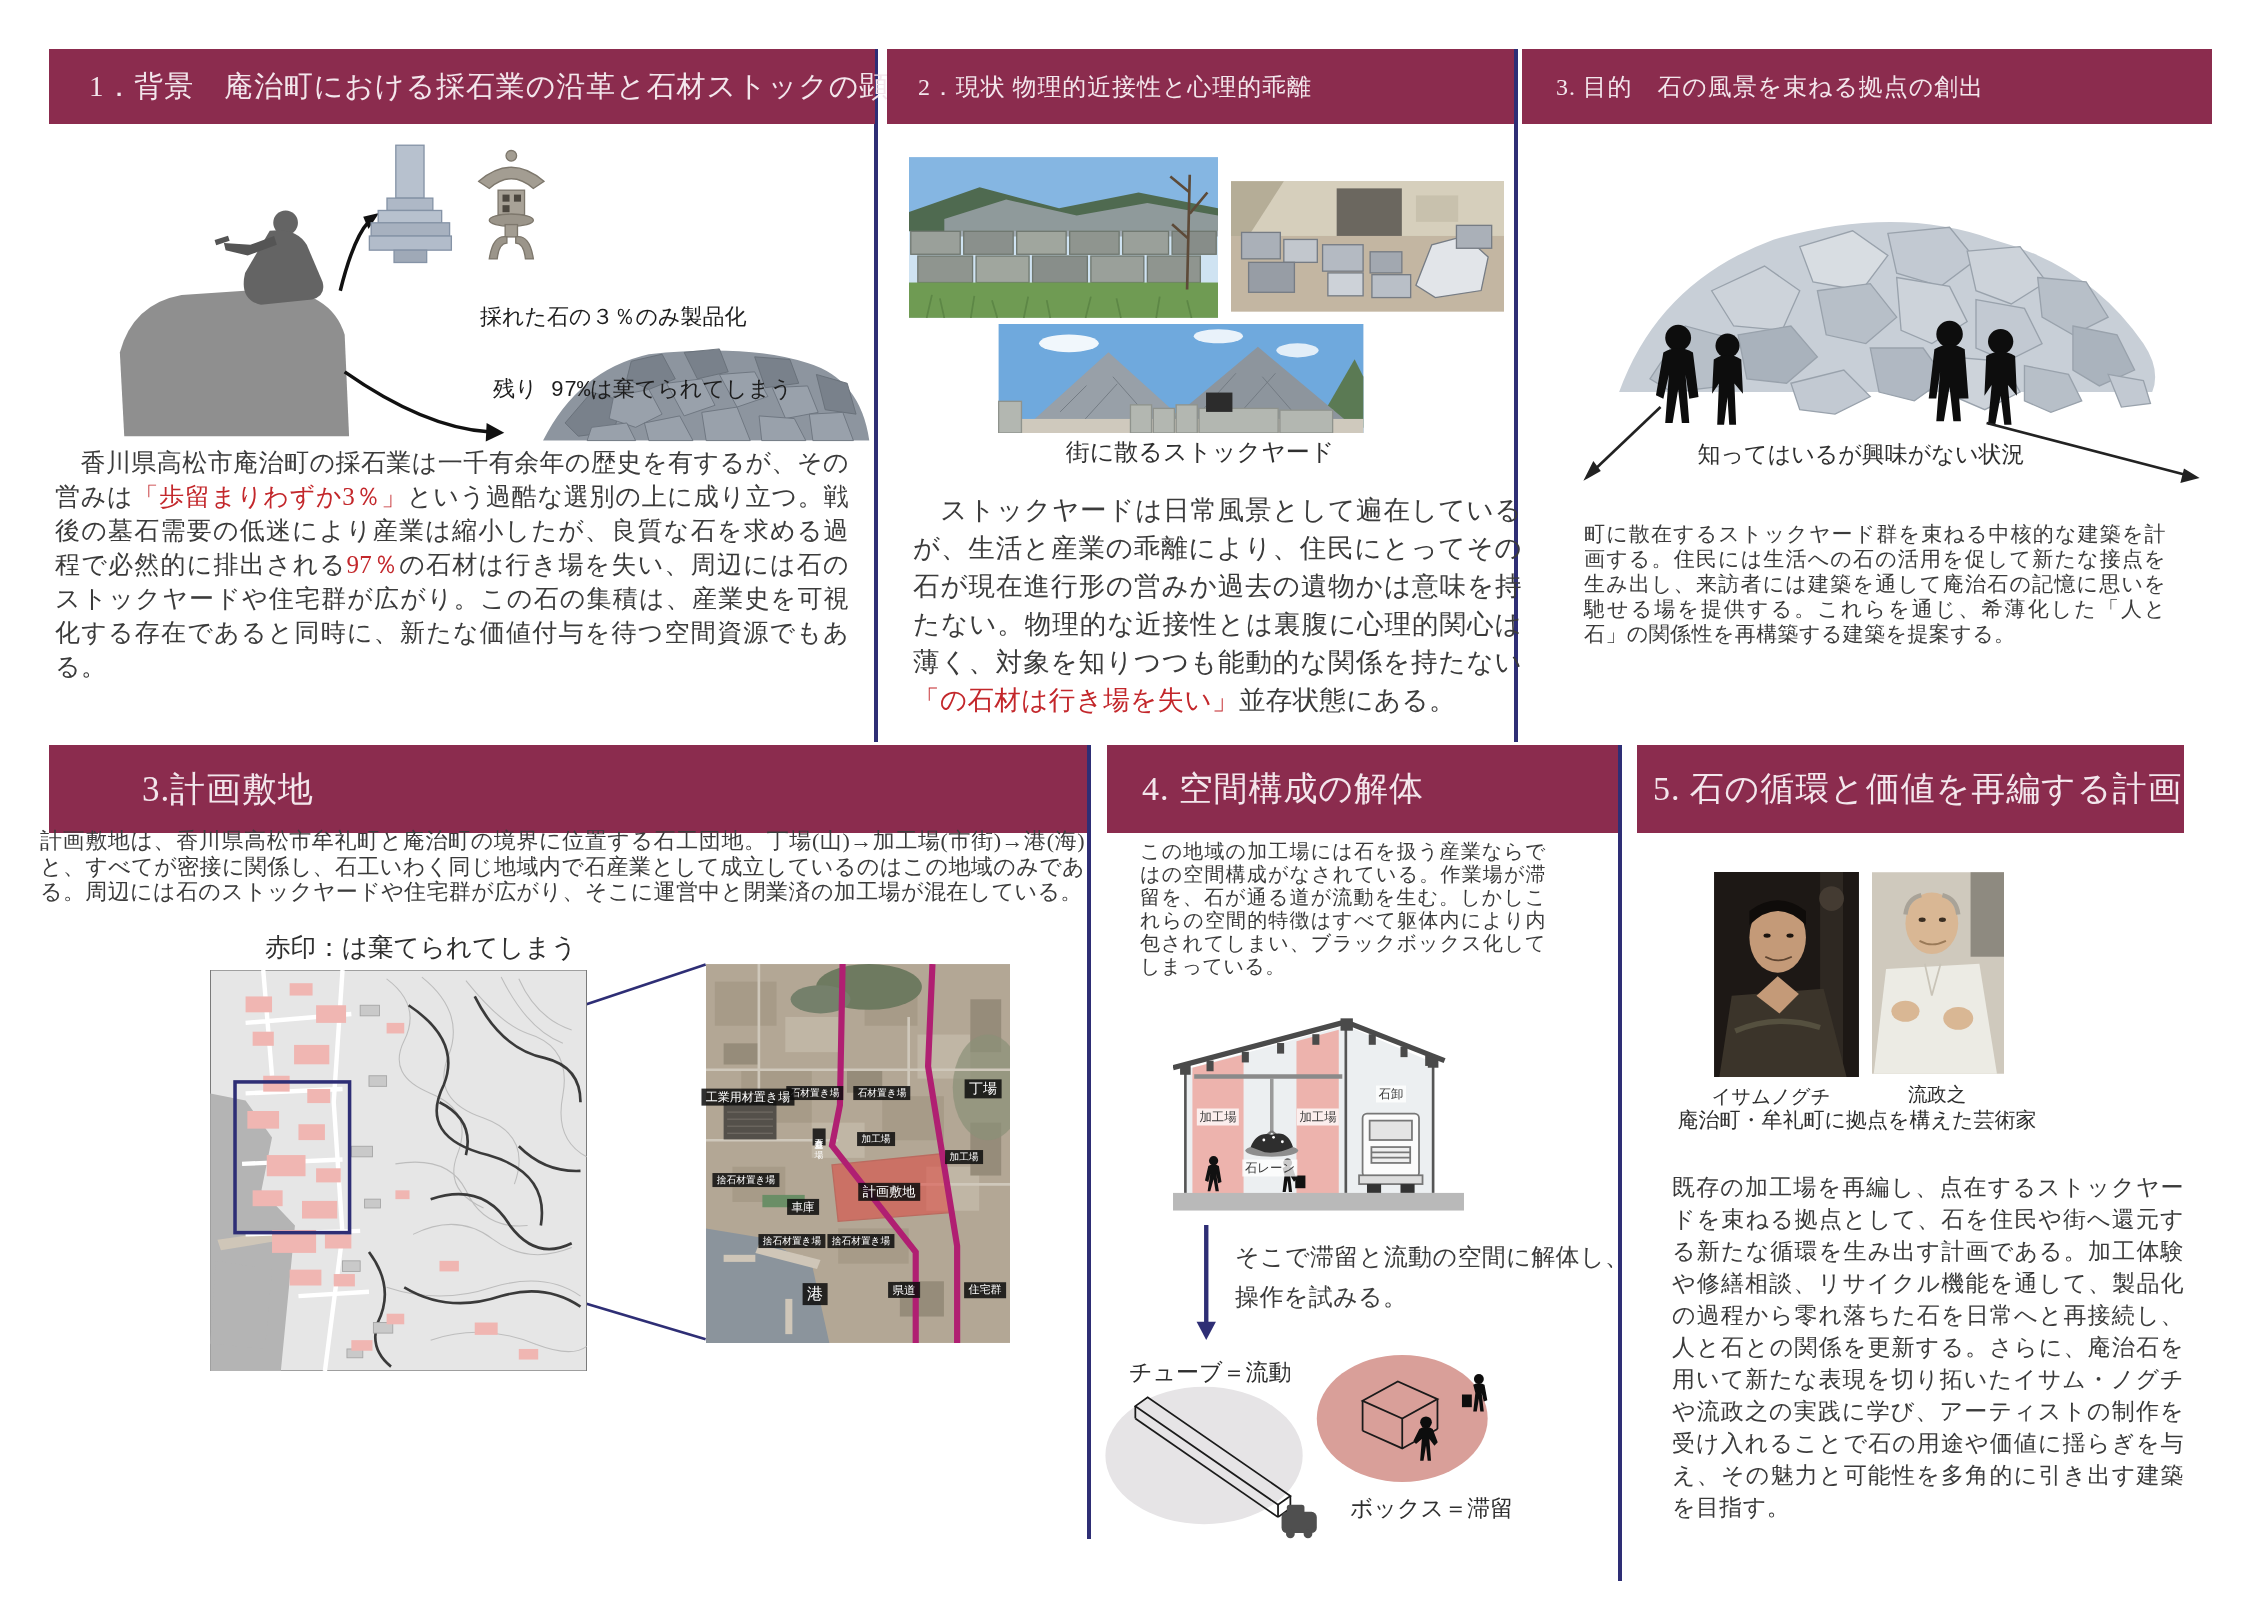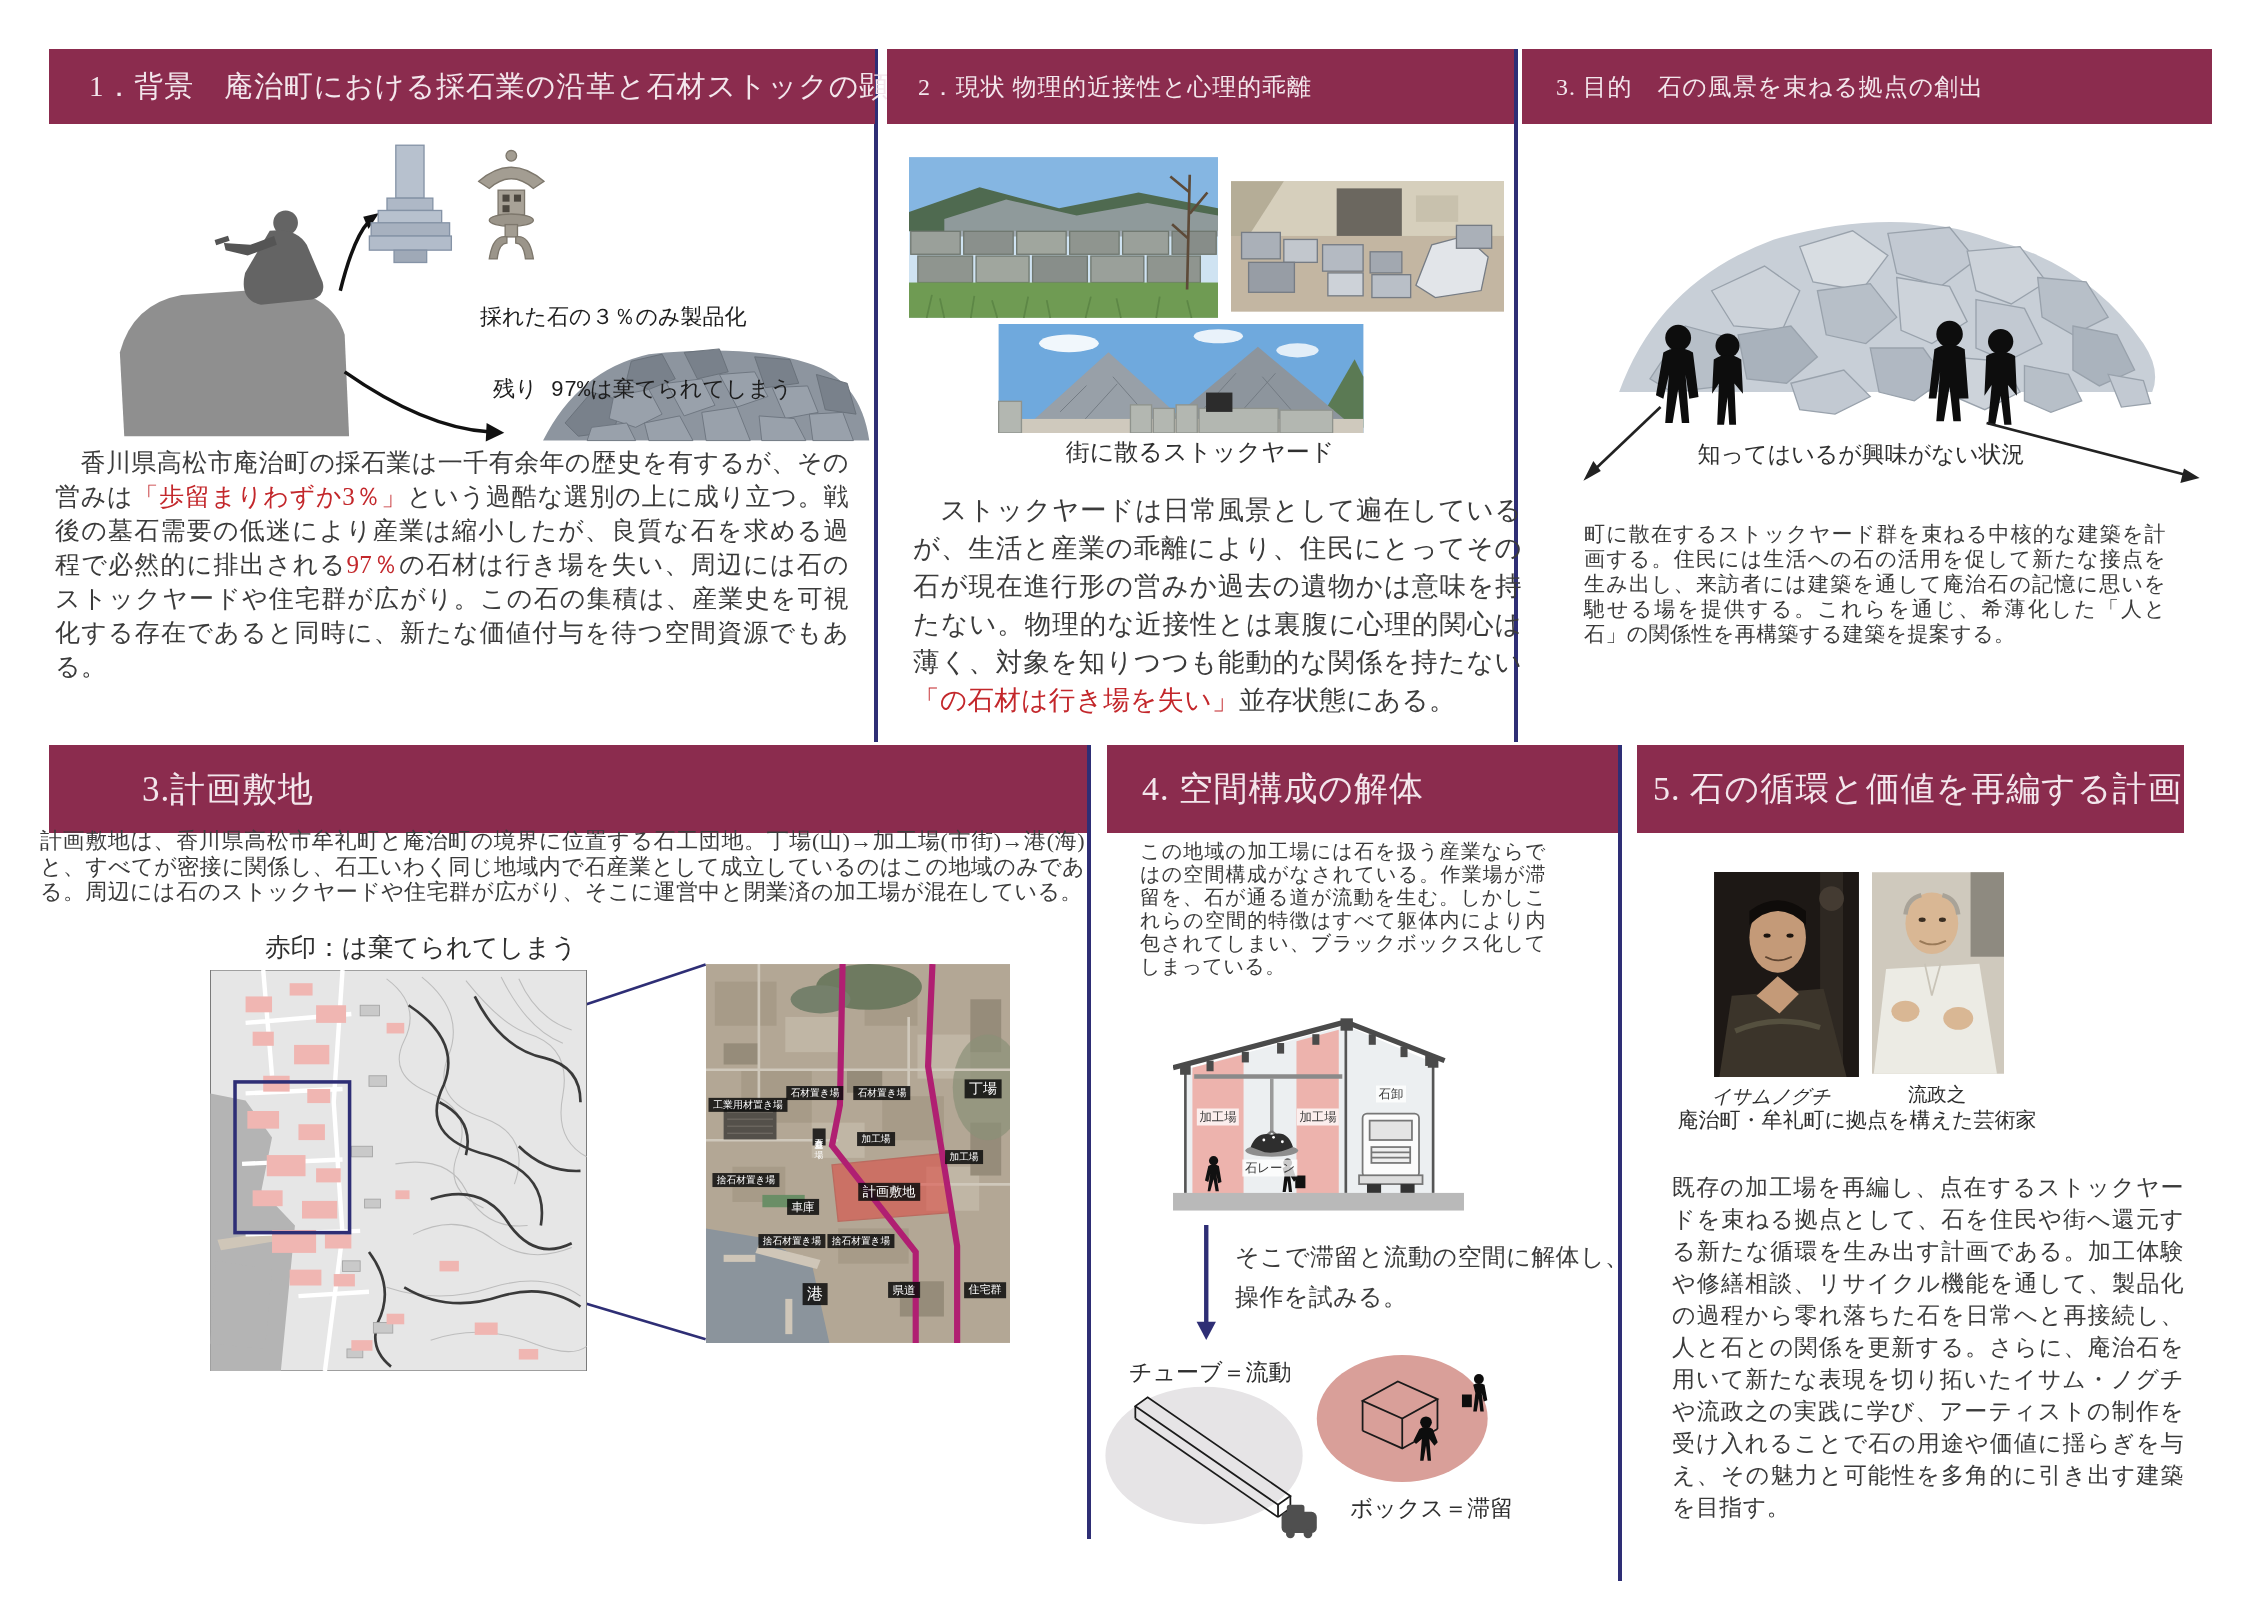--- a/index.html
+++ b/index.html
@@ -349,21 +349,21 @@
           <rect x="90" y="380" width="8" height="40"></rect>
         </g>
       <polygon points="143,228 270,215 277,282 150,292" fill="#e0463f" opacity="0.55" stroke="#c23a34" stroke-width="1.5"></polygon>
       <g stroke="#b01f72" stroke-width="7" fill="none">
         <polyline points="155,0 152,160 143,206 238,327 238,430"></polyline>
         <polyline points="257,0 252,116 285,320 285,430"></polyline>
       </g>
     </svg>
     <div class="chip" style="left:109px;top:129px;font-size:9.7px;">石材置き場</div>
     <div class="chip" style="left:176px;top:129px;font-size:9.7px;">石材置き場</div>
-    <div class="chip" style="left:42px;top:141px;font-size:10px;">工業用材置き場</div>
+    <div class="chip" style="left:42px;top:133px;font-size:12px;">工業用材置き場</div>
     <div class="chip" style="left:277px;top:125px;font-size:14px;">丁場</div>
     <div class="chip vert" style="left:113px;top:173px;font-size:8.8px;">墓石置き場</div>
     <div class="chip" style="left:170px;top:175px;font-size:9.7px;">加工場</div>
     <div class="chip" style="left:258px;top:193px;font-size:9.7px;">加工場</div>
     <div class="chip" style="left:40px;top:216px;font-size:9.7px;">捨石材置き場</div>
     <div class="chip" style="left:97px;top:243px;font-size:11.5px;">車庫</div>
     <div class="chip" style="left:183px;top:228px;font-size:13.2px;">計画敷地</div>
     <div class="chip" style="left:86px;top:277px;font-size:9.7px;">捨石材置き場</div>
     <div class="chip" style="left:155px;top:277px;font-size:9.7px;">捨石材置き場</div>
     <div class="chip" style="left:109px;top:330px;font-size:16px;">港</div>
@@ -507,19 +507,19 @@
     <ellipse cx="68" cy="58" rx="30" ry="35" fill="#d9b794"></ellipse>
     <path d="M38,48 Q40,30 56,26 M98,48 Q96,30 80,26" stroke="#a9a398" stroke-width="5" fill="none"></path>
     <ellipse cx="57" cy="54" rx="4" ry="2.5" fill="#3a2e22"></ellipse>
     <ellipse cx="80" cy="54" rx="4" ry="2.5" fill="#3a2e22"></ellipse>
     <path d="M54,78 Q68,86 84,78" stroke="#9a7a58" stroke-width="2" fill="none"></path>
     <polygon points="16,110 122,104 142,229 2,229" fill="#ecebe4"></polygon>
     <path d="M60,104 L68,140 L78,104" stroke="#c9c4b8" stroke-width="2" fill="none"></path>
     <ellipse cx="38" cy="158" rx="16" ry="12" fill="#d9b794"></ellipse>
     <ellipse cx="98" cy="166" rx="17" ry="13" fill="#d9b794"></ellipse>
   </svg>
-  <div class="caption center" style="left:1771px;top:1083px;font-size:19.4px;font-style:italic;">イサムノグチ</div>
+  <div class="caption center" style="left:1771px;top:1083px;font-size:19.4px;">イサムノグチ</div>
   <div class="caption center" style="left:1937px;top:1081px;font-size:19.4px;">流政之</div>
   <div class="caption center" style="left:1857px;top:1106px;font-size:21px;">庵治町・牟礼町に拠点を構えた芸術家</div>
   <div class="bodytext" style="left:1672px;top:1172px;width:512px;font-size:23px;line-height:32px;">既存の加工場を再編し、点在するストックヤードを束ねる拠点として、石を住民や街へ還元する新たな循環を生み出す計画である。加工体験や修繕相談、リサイクル機能を通して、製品化の過程から零れ落ちた石を日常へと再接続し、人と石との関係を更新する。さらに、庵治石を用いて新たな表現を切り拓いたイサム・ノグチや流政之の実践に学び、アーティストの制作を受け入れることで石の用途や価値に揺らぎを与え、その魅力と可能性を多角的に引き出す建築を目指す。</div>
 
 </div>
 
 
 </body></html>

